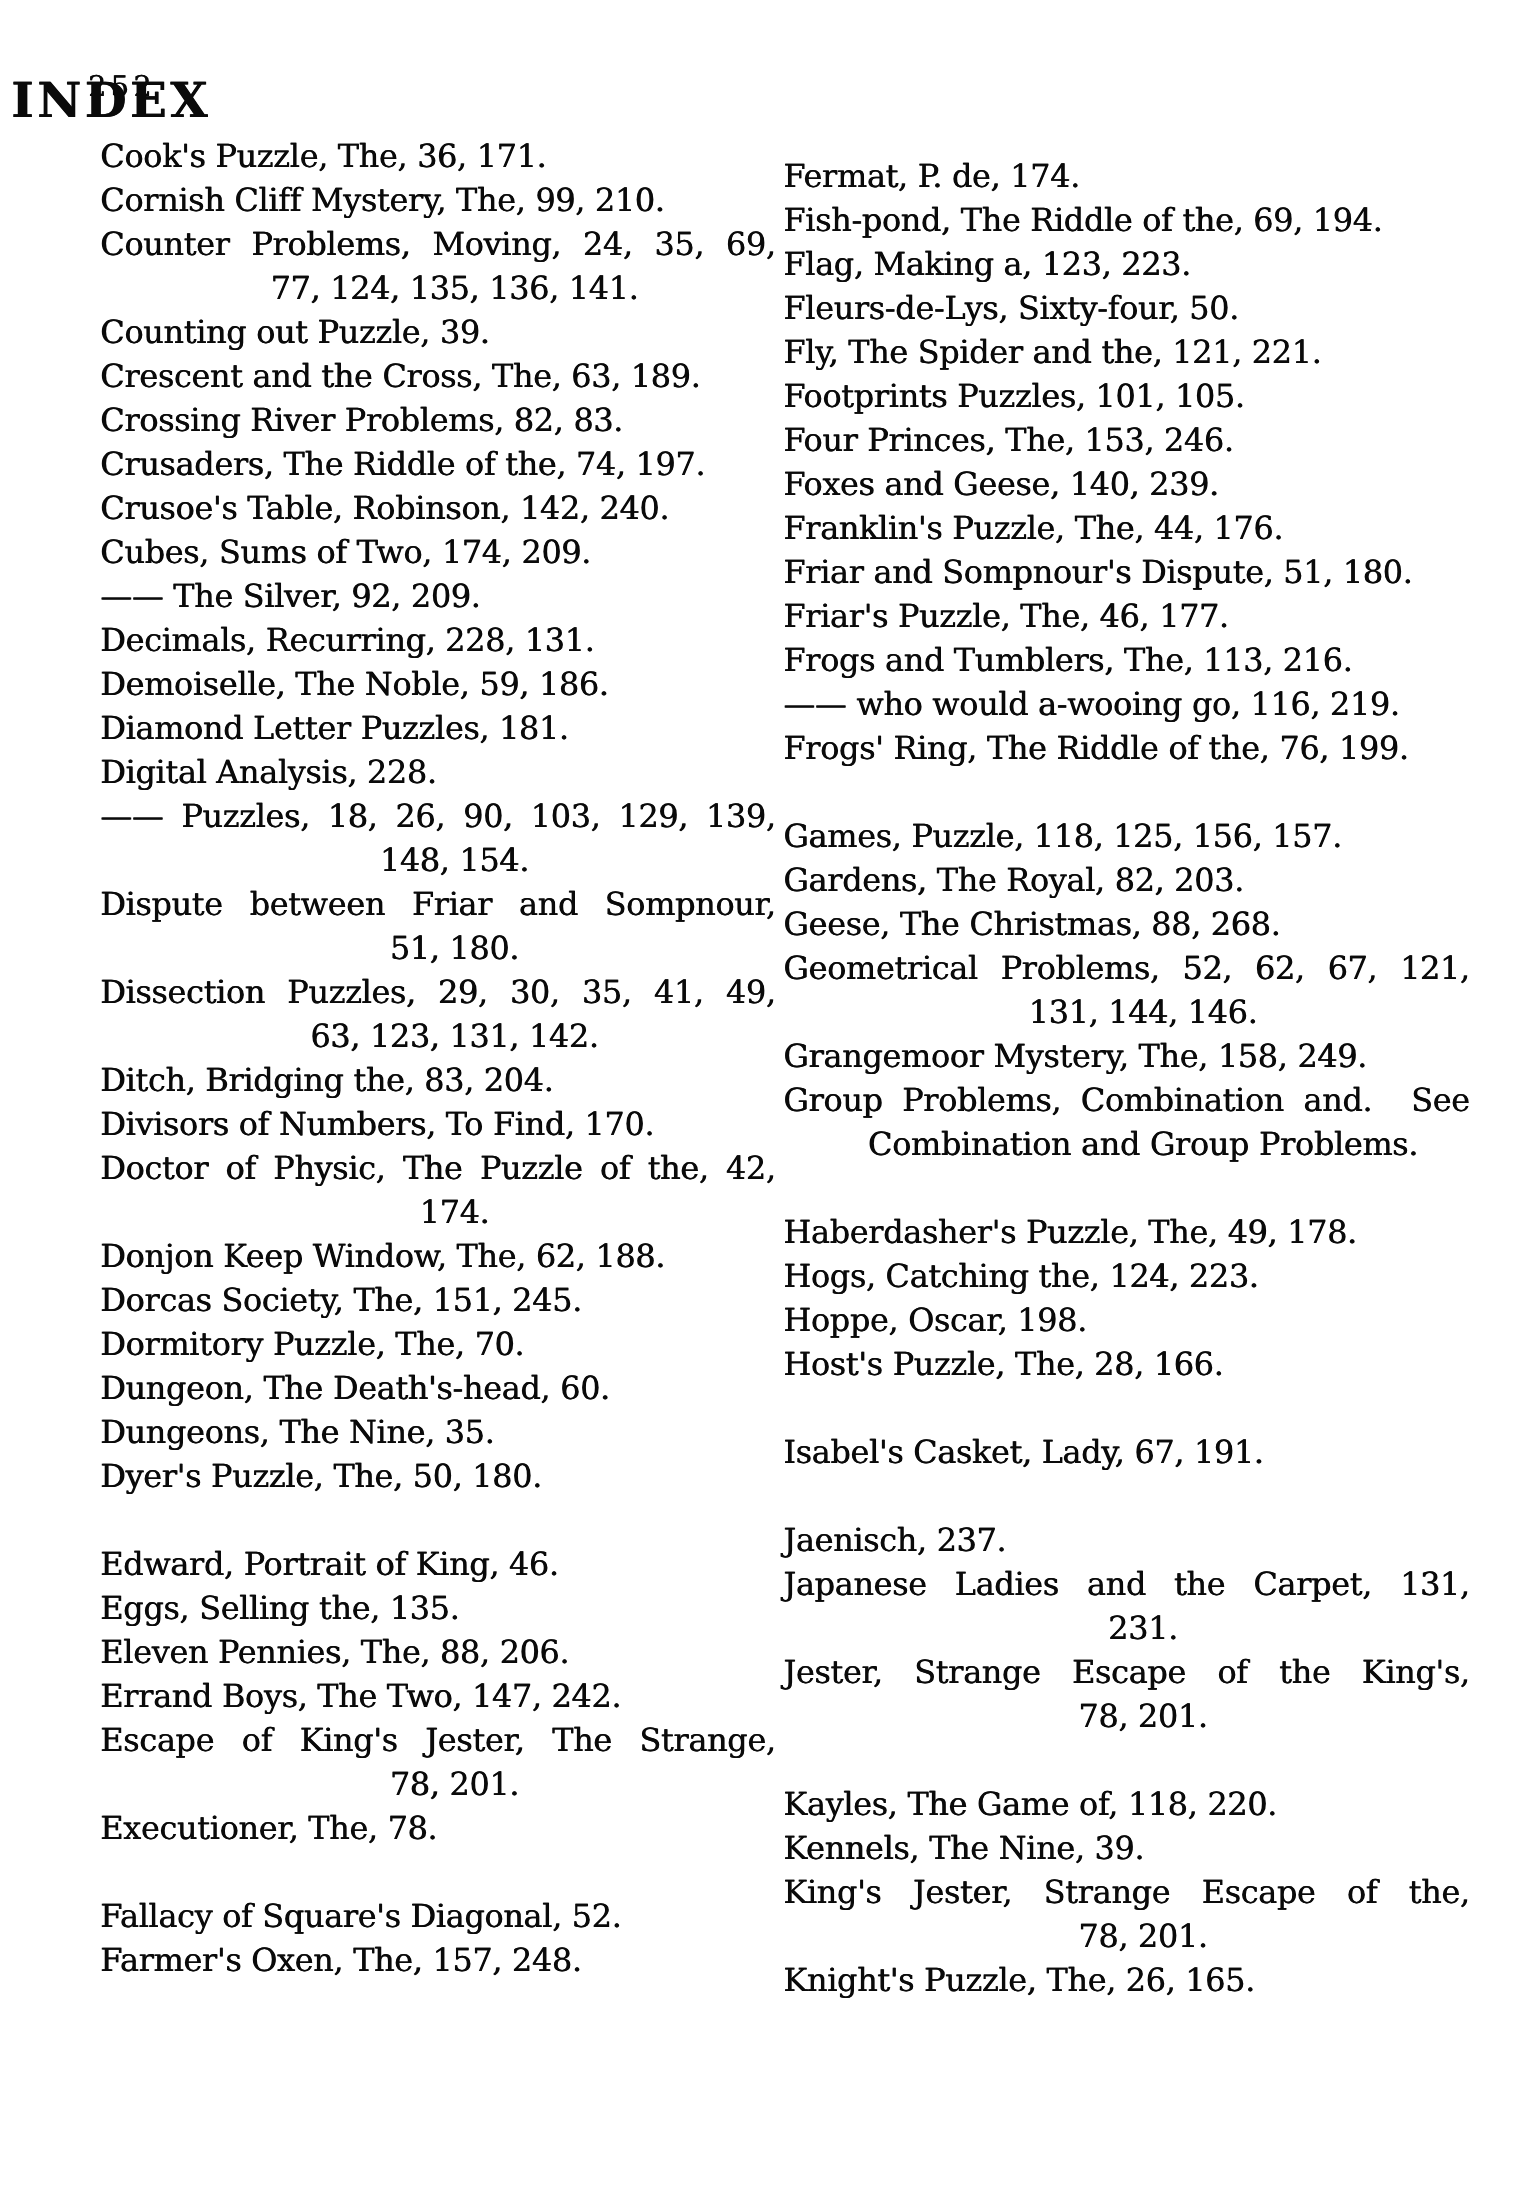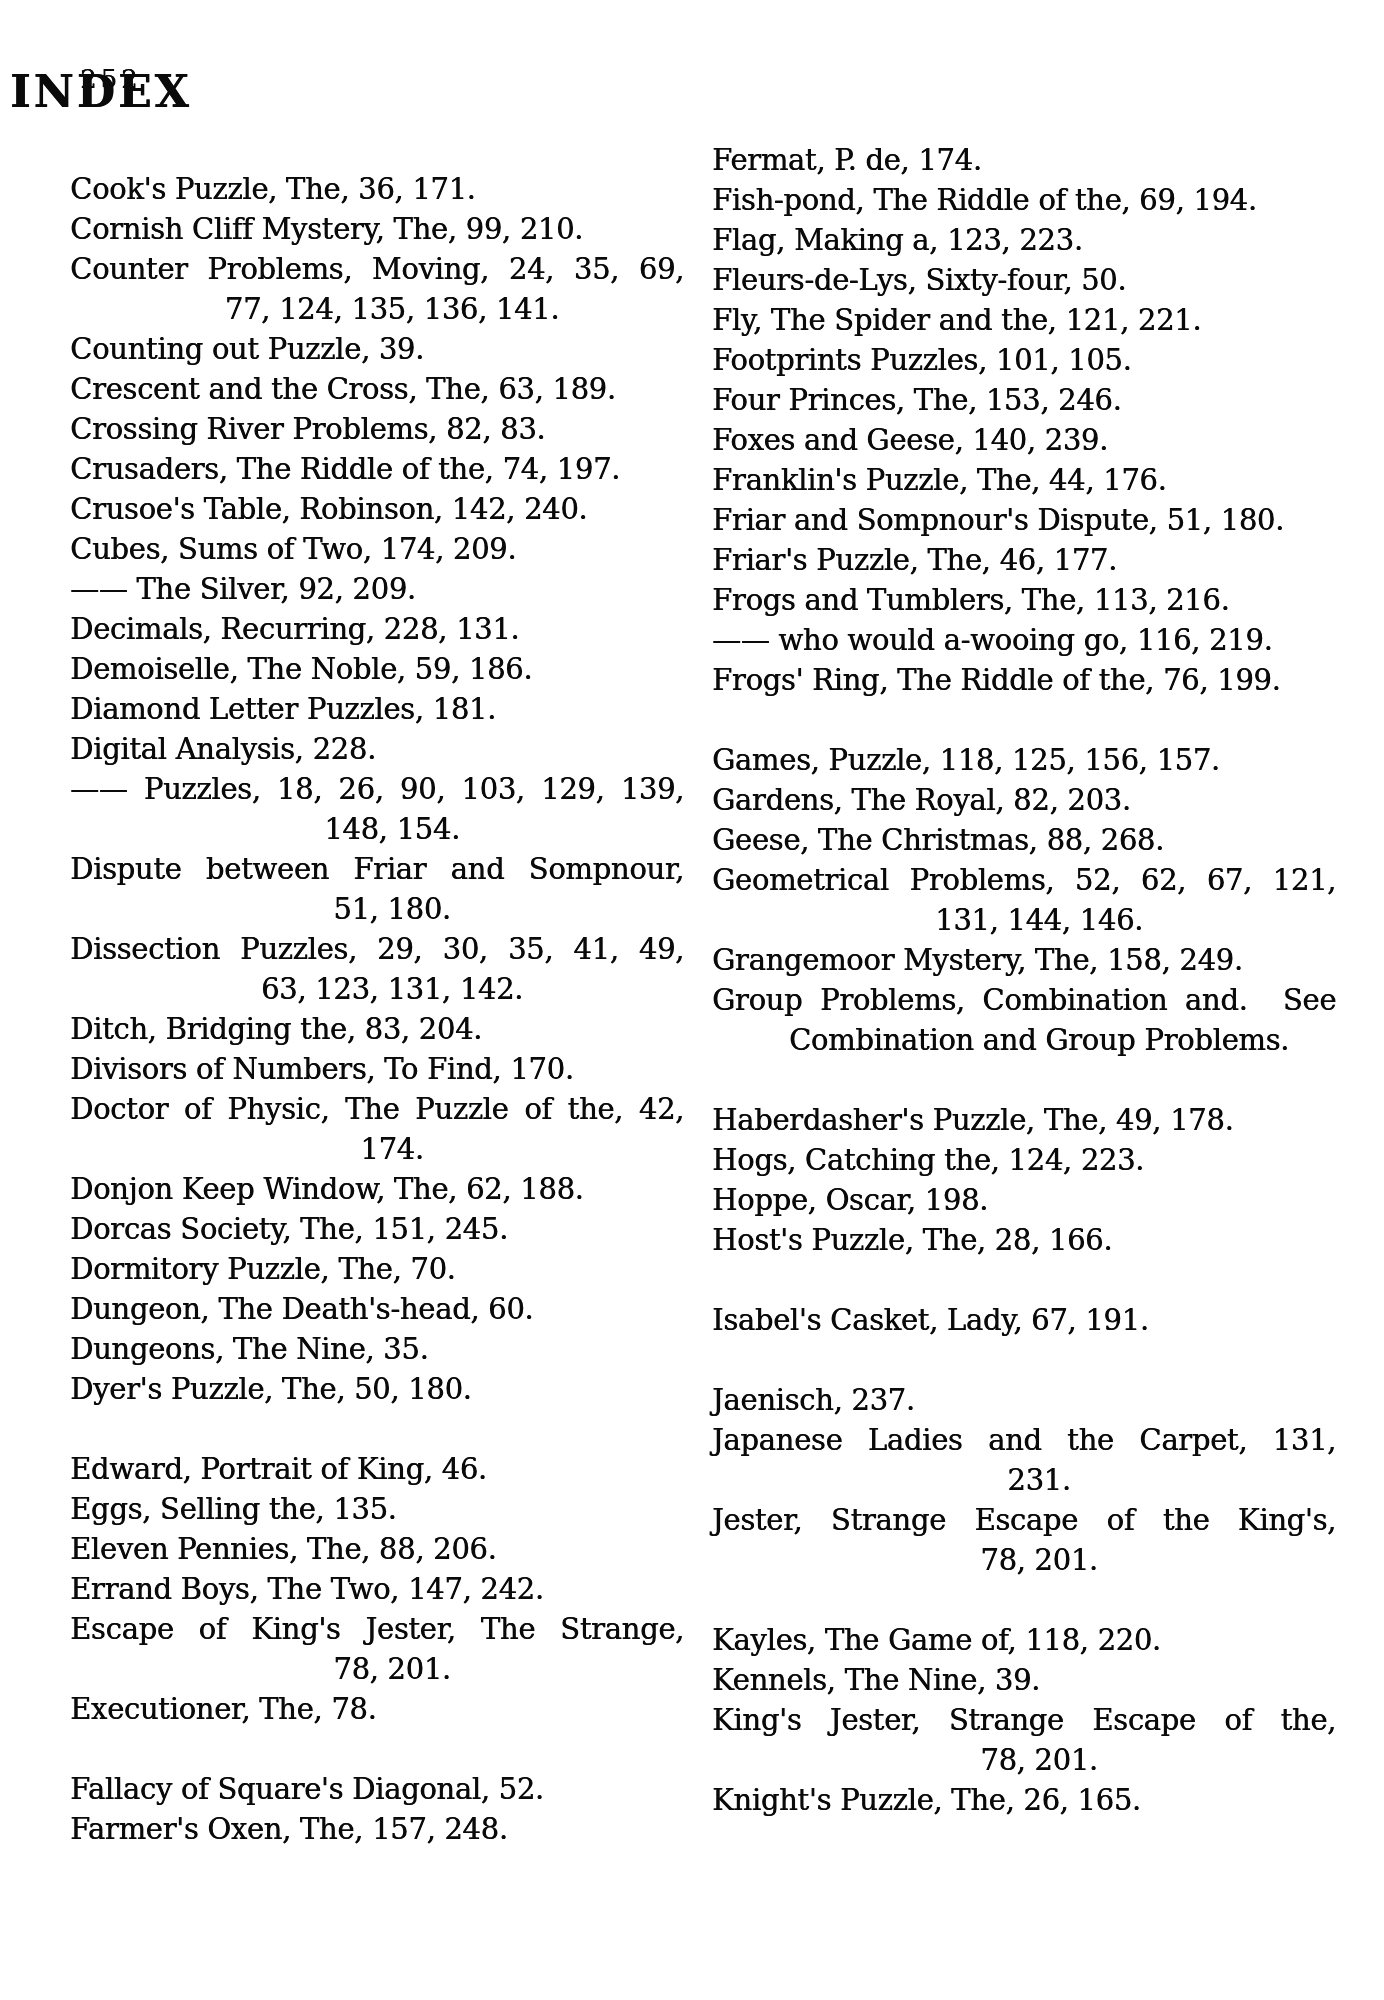--- a/index.html
+++ b/index.html
@@ -17,21 +17,21 @@
     font-size:26px;letter-spacing:4px;
   }
   .page-title{
     position:absolute;left:0;right:0;top:56px;margin:10px;
     font-size:44px;font-weight:600;letter-spacing:3px;
   }
   .column{
     position:absolute;
     font-size:29px;line-height:40px;letter-spacing:-0.3px;
   }
-  .col-left{ left:70px; top:122px; width:614px;margin-top:47px; }
+  .col-left{ left:91px; top:122px; width:614px; }
   .col-right{ left:712px; top:140px; width:624px; }
   .line{ white-space:nowrap; }
   .line.indent{ padding-left:30px;text-align:center; }
   .line.gap{ margin-top:40px; }
   .line.full{
     white-space:normal;
     text-align:justify;
     text-align-last:justify;
   }
   .line i{ font-style:italic; }

